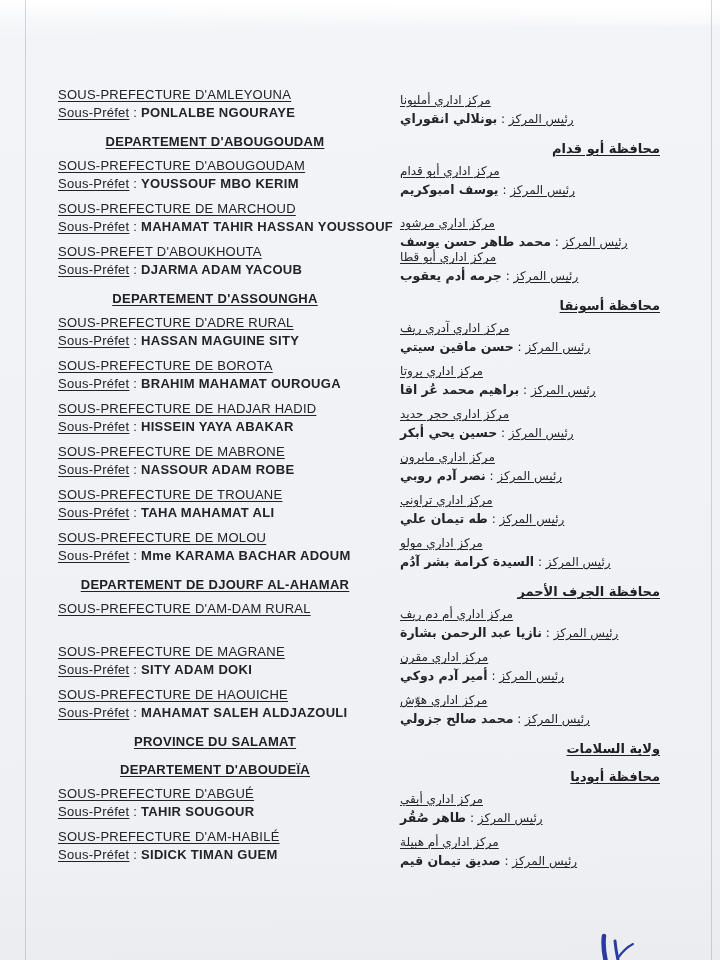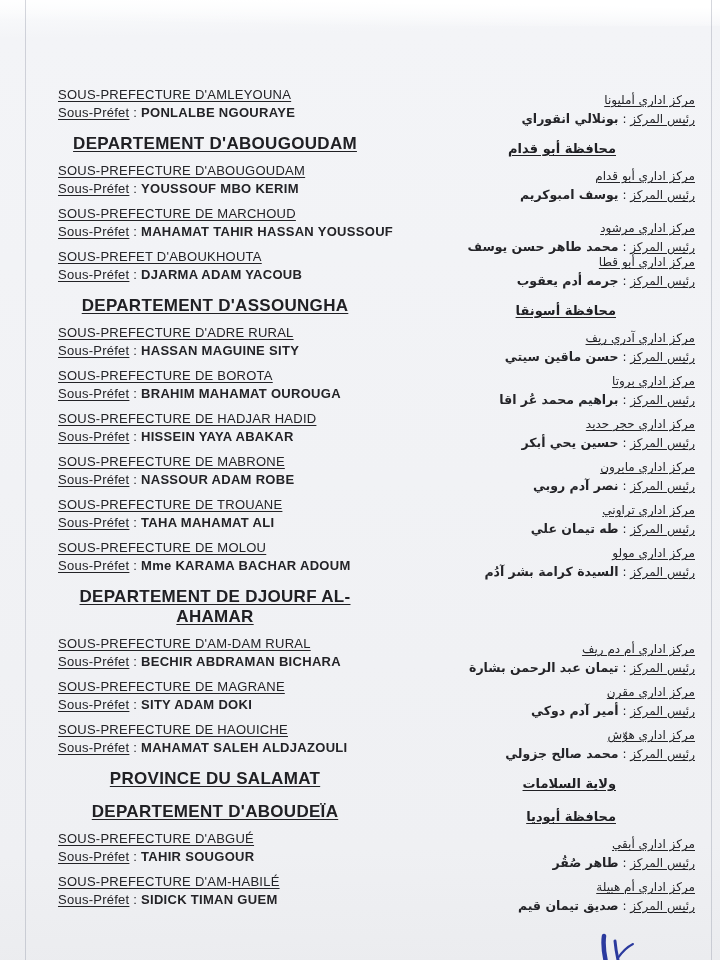--- a/index.html
+++ b/index.html
@@ -26,29 +26,29 @@
 
   .u  { text-decoration:underline; text-underline-offset:2px; text-decoration-thickness:1px; }
   .nm { font-weight:bold; }
   .sep { white-space:pre; }
 
   
   .fr { width:400px; padding-left:58px; font-size:13px; line-height:17.5px;
         letter-spacing:.25px; color:#232327; }
   .fr .nm { letter-spacing:.3px; }
   .fr-h { width:372px; padding-left:58px; text-align:center; font-weight:bold;
-          font-size:17px; letter-spacing:.3px; color:#202024; }
+          font-size:13px; letter-spacing:.3px; color:#202024; }
 
   
-  .ar { flex:1; padding-right:25px; text-align:right; direction:rtl;
+  .ar { flex:1; padding-right:25px; text-align:left; direction:rtl;
         font-family:"DejaVu Sans",sans-serif; font-size:12px; line-height:17.5px;
         position:relative; top:6px; color:#242428; }
   .ar.deep { top:15px; }
   .ar .nm { font-size:12.5px; }
-  .ar-h { flex:1; text-align:right; direction:rtl; padding-right:104px;
+  .ar-h { flex:1; text-align:right; direction:rtl; padding-right:60px;
           font-family:"DejaVu Sans",sans-serif; font-weight:bold; font-size:13px;
           position:relative; top:7px; color:#202024; }
 
   .pen-mark { position:absolute; left:590px; top:933px; }
 </style>
 </head>
 <body>
 
 <div class="page">
   <div class="edge-top"></div>
@@ -172,30 +172,30 @@
         <div><span class="u">Sous-Préfet</span><span class="sep"> : </span><span class="nm">Mme KARAMA BACHAR ADOUM</span></div>
       </div>
       <div class="ar">
         <div class="u">مركز اداري مولو</div>
         <div><span class="u">رئيس المركز</span><span class="sep"> : </span><span class="nm">السيدة كرامة بشر آدُم</span></div>
       </div>
     </div>
 
     <div class="row header">
       <div class="fr-h u">DEPARTEMENT DE DJOURF AL-AHAMAR</div>
+      <div class="ar-h u">محافظة الجرف الأحمر</div>
     </div>
 
     <div class="row entry">
       <div class="fr">
         <div class="u">SOUS-PREFECTURE D'AM-DAM RURAL</div>
-        <div><span class="u">Sous-Préfet</span><span class="sep"> : </span><span class="nm">BECHIR ABDRAMAN BICHARA</span></div>
       </div>
       <div class="ar">
         <div class="u">مركز اداري أم دم ريف</div>
-        <div><span class="u">رئيس المركز</span><span class="sep"> : </span><span class="nm">تيمان عبد الرحمن بشارة</span></div>
+        <div><span class="u">رئيس المركز</span><span class="sep"> : </span><span class="nm">نازيا عبد الرحمن بشارة</span></div>
       </div>
     </div>
 
     <div class="row entry">
       <div class="fr">
         <div class="u">SOUS-PREFECTURE DE MAGRANE</div>
         <div><span class="u">Sous-Préfet</span><span class="sep"> : </span><span class="nm">SITY ADAM DOKI</span></div>
       </div>
       <div class="ar">
         <div class="u">مركز اداري مقرن</div>

